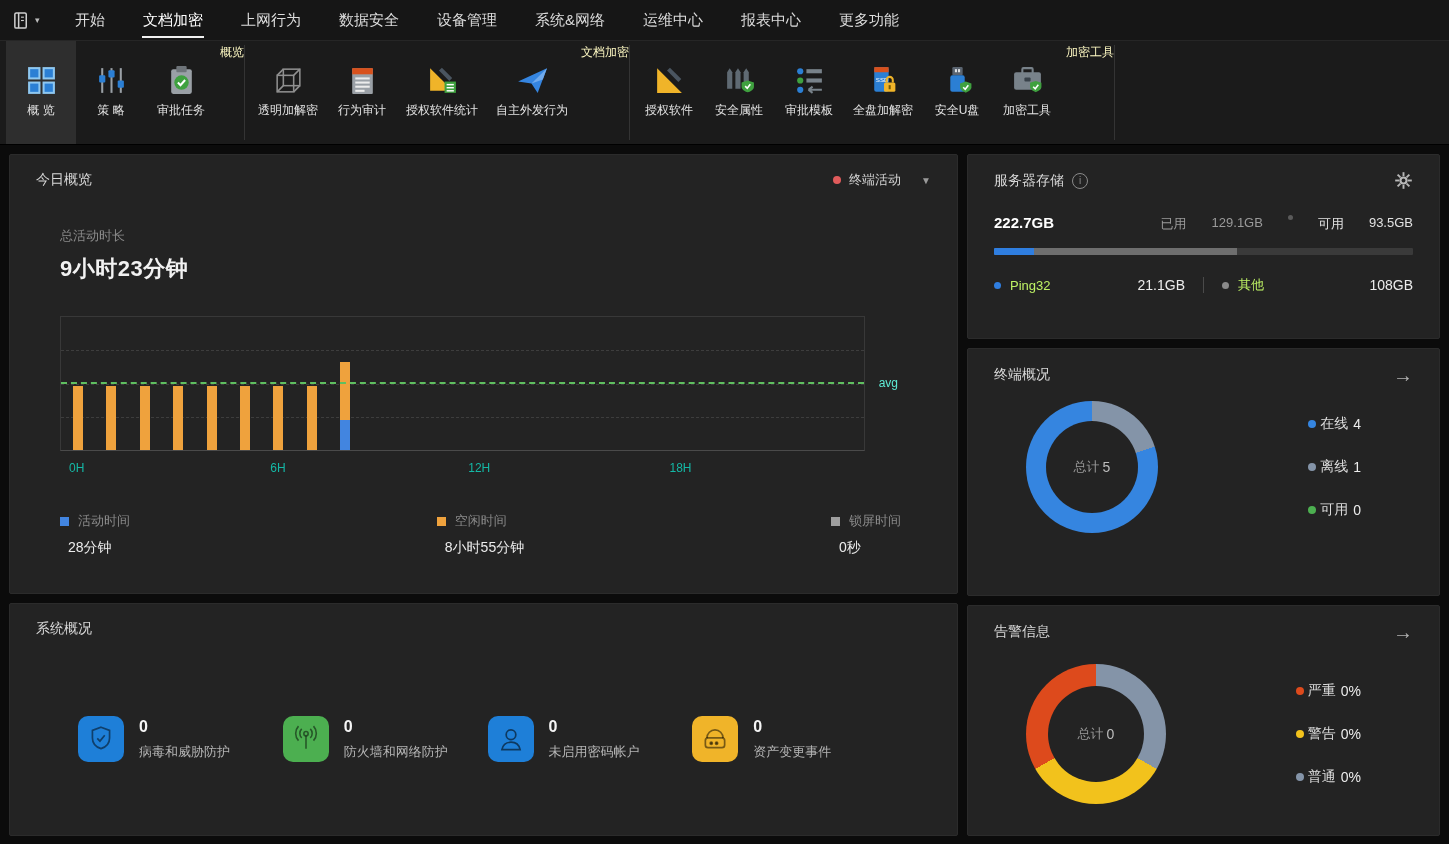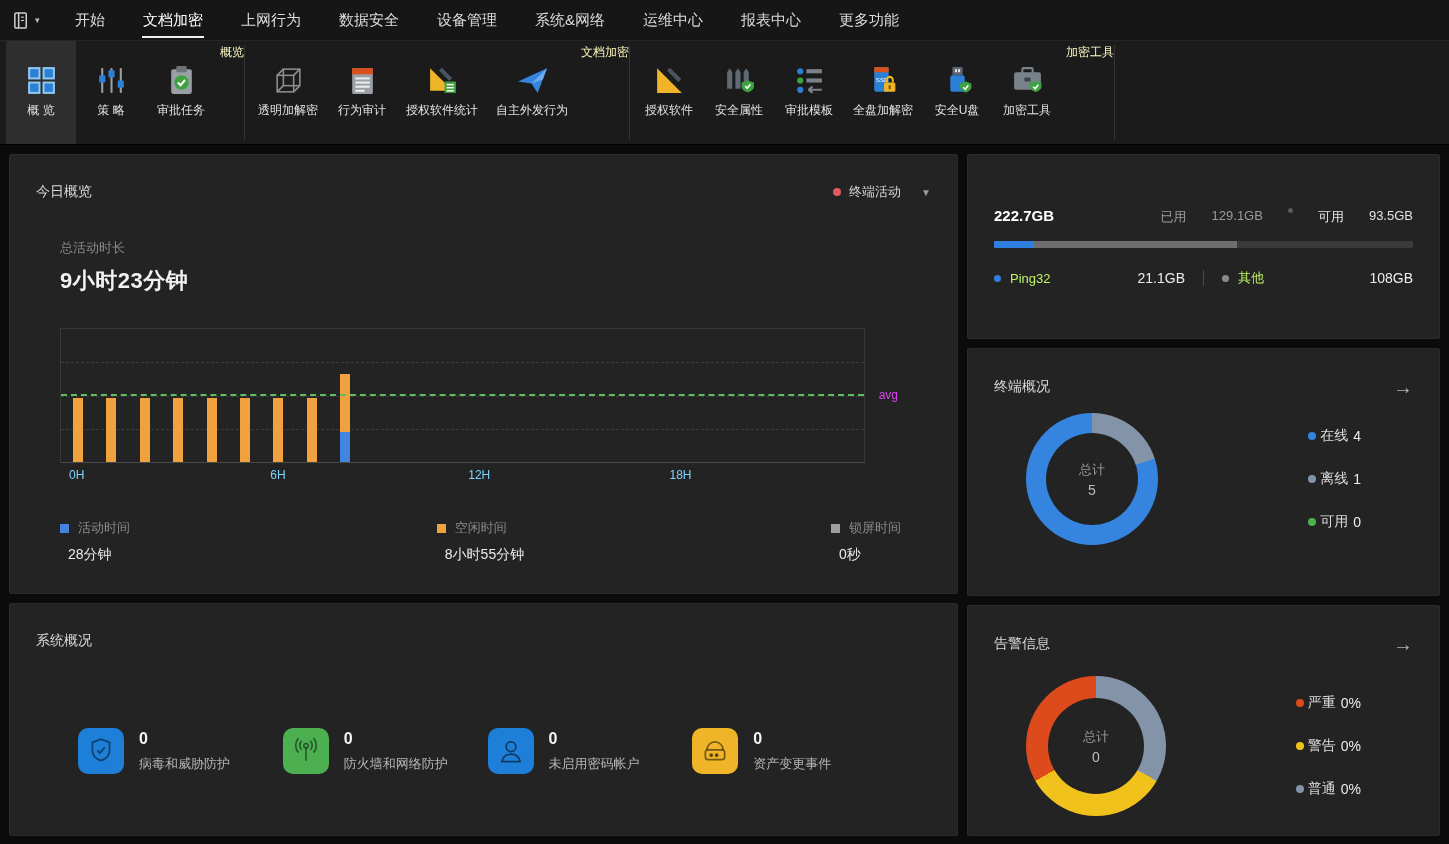--- a/index.html
+++ b/index.html
@@ -23,42 +23,42 @@
   .ribbon-sep{width:1px;background:#343434;margin:4px 0;}
   .ribbon-btn{display:flex;flex-direction:column;align-items:center;justify-content:center;gap:5px;
     padding:4px 9px 6px;font-size:12px;color:#e3e3e3;min-width:52px;cursor:pointer;white-space:nowrap;}
   .ribbon-btn.active{background:#2e2e2e;}
   .ribbon-btn svg{width:33px;height:33px;flex:none;}
 
   
   .main{display:flex;gap:9px;padding:9px;height:682px;}
   .col-left{flex:1;display:flex;flex-direction:column;gap:9px;min-width:0;}
   .col-right{width:473px;display:flex;flex-direction:column;gap:9px;flex:none;}
-  .card{background:#232323;border:1px solid #2b2b2b;border-radius:2px;padding:28px 26px;
+  .card{background:#232323;border:1px solid #2b2b2b;border-radius:2px;padding:16px 26px;
     box-sizing:border-box;overflow:hidden;}
   .card-head{display:flex;align-items:center;justify-content:space-between;}
   .card-title{font-size:14px;color:#d8d8d8;}
   .head-arrow{font-size:20px;color:#b4b4b4;cursor:pointer;line-height:1;}
 
   
   .card-today{height:440px;flex:none;}
   .today-filter{display:flex;align-items:center;gap:8px;font-size:13px;color:#d2d2d2;cursor:pointer;}
   .dot{width:8px;height:8px;border-radius:50%;flex:none;}
   .caret-down{font-size:10px;color:#9a9a9a;margin-left:12px;}
   .today-body{padding:0 24px;}
   .metric-label{margin-top:38px;font-size:13px;color:#8a8a8a;}
   .metric-value{margin-top:9px;font-size:22px;font-weight:bold;color:#f2f2f2;letter-spacing:.5px;}
   .chart-wrap{margin-top:32px;position:relative;width:calc(100% - 42px);}
   .plot{height:133px;border:1px solid #383838;border-bottom-color:#4a4a4a;position:relative;}
   .gridline{position:absolute;left:0;right:0;border-top:1px dashed #3d3d3d;height:0;}
   .avgline{position:absolute;left:0;right:0;border-top:2px dashed #5fbf60;height:0;}
-  .avg-label{position:absolute;right:-34px;top:-8px;font-size:12px;color:#d946ef;}
+  .avg-label{position:absolute;right:-34px;top:-8px;font-size:12px;color:#5eead4;}
   .bar-stack{position:absolute;bottom:0;width:10px;transform:translateX(-50%);height:100%;
     display:flex;flex-direction:column-reverse;}
-  .xlabels{position:relative;height:24px;font-size:12px;color:#7dd3fc;}
+  .xlabels{position:relative;height:24px;margin-top:5px;font-size:12px;color:#14b8a6;}
   .xlabel{position:absolute;top:5px;transform:translateX(-50%);}
   .chart-legend{display:flex;justify-content:space-between;margin-top:32px;padding-right:6px;}
   .leg-head{display:flex;align-items:center;gap:9px;font-size:13px;color:#8a8a8a;}
   .leg-sq{width:9px;height:9px;flex:none;}
   .leg-val{margin-top:9px;padding-left:8px;font-size:14px;color:#ececec;}
 
   
   .card-system{flex:1;}
   .sys-stats{display:grid;grid-template-columns:repeat(4,1fr);margin-top:78px;padding:0 34px 0 42px;}
   .sys-item{display:flex;align-items:center;gap:15px;}
@@ -84,21 +84,21 @@
   .sto-item{flex:1;display:flex;align-items:center;gap:9px;}
   .sto-item .lab{color:#bef264;}
   .sto-item .val{margin-left:auto;font-size:14px;color:#ececec;}
   .sto-div{width:1px;height:16px;background:#4a4a4a;margin:0 18px;}
 
   
   .card-terminal{height:248px;flex:none;}
   .card-alerts{flex:1;}
   .donut-row{display:flex;align-items:center;margin-top:16px;padding-left:32px;}
   .donut{border-radius:50%;position:relative;flex:none;}
-  .donut-hole{position:absolute;background:#232323;border-radius:50%;display:flex;flex-direction:column;
+  .donut-hole{position:absolute;background:#232323;border-radius:50%;display:flex;
     align-items:center;justify-content:center;gap:3px;}
   .hole-label{font-size:13px;color:#9a9a9a;}
   .hole-value{font-size:14px;color:#bdbdbd;}
   .d-terminal{width:132px;height:132px;}
   .d-terminal .donut-hole{inset:20px;}
   .d-alerts{width:140px;height:140px;}
   .d-alerts .donut-hole{inset:22px;}
   .donut-legend{margin-left:auto;margin-right:52px;display:flex;flex-direction:column;gap:25px;}
   .dl-item{display:flex;align-items:center;gap:4px;font-size:14px;color:#dcdcdc;}
   .dl-dot{width:8px;height:8px;border-radius:50%;flex:none;}
@@ -447,20 +447,42 @@
               <div class="sys-l">资产变更事件</div>
             </div>
           </div>
         </div>
       </section>
     </div>
 
     <div class="col-right">
 
       <section class="card card-storage">
+        <div class="card-head">
+          <div class="sto-title-wrap">
+            <div class="card-title">服务器存储</div>
+            <span class="info-icon">i</span>
+          </div>
+          <div class="gear">
+            <svg width="19" height="19" viewBox="0 0 24 24">
+                <g fill="#b8b8b8">
+                  <circle cx="12" cy="12" r="5.2"></circle>
+                  <rect x="10.8" y="1.5" width="2.4" height="5"></rect>
+                  <rect x="10.8" y="17.5" width="2.4" height="5"></rect>
+                  <rect x="1.5" y="10.8" width="5" height="2.4"></rect>
+                  <rect x="17.5" y="10.8" width="5" height="2.4"></rect>
+                  <rect x="10.8" y="1.5" width="2.4" height="5" transform="rotate(45 12 12)"></rect>
+                  <rect x="10.8" y="17.5" width="2.4" height="5" transform="rotate(45 12 12)"></rect>
+                  <rect x="1.5" y="10.8" width="5" height="2.4" transform="rotate(45 12 12)"></rect>
+                  <rect x="17.5" y="10.8" width="5" height="2.4" transform="rotate(45 12 12)"></rect>
+                </g>
+                <circle cx="12" cy="12" r="2.4" fill="#232323"></circle>
+              </svg>
+          </div>
+        </div>
         <div class="sto-row1">
           <div class="sto-total">222.7GB</div>
           <div class="sto-right">
             <span>已用</span>
             <span>129.1GB</span>
             <span class="sep-dot"></span>
             <span class="sto-free">可用</span>
             <span class="sto-free">93.5GB</span>
           </div>
         </div>

